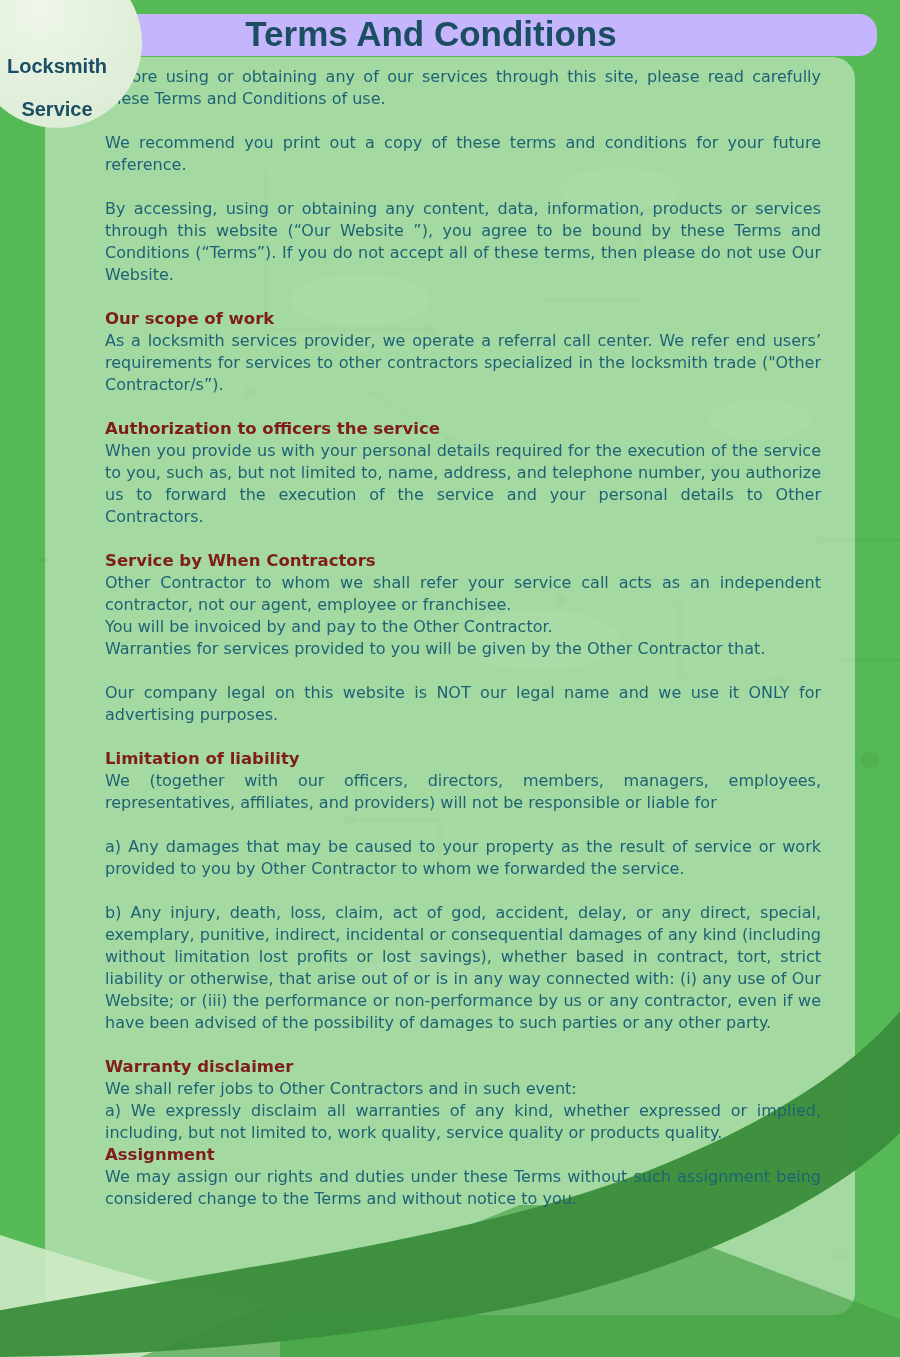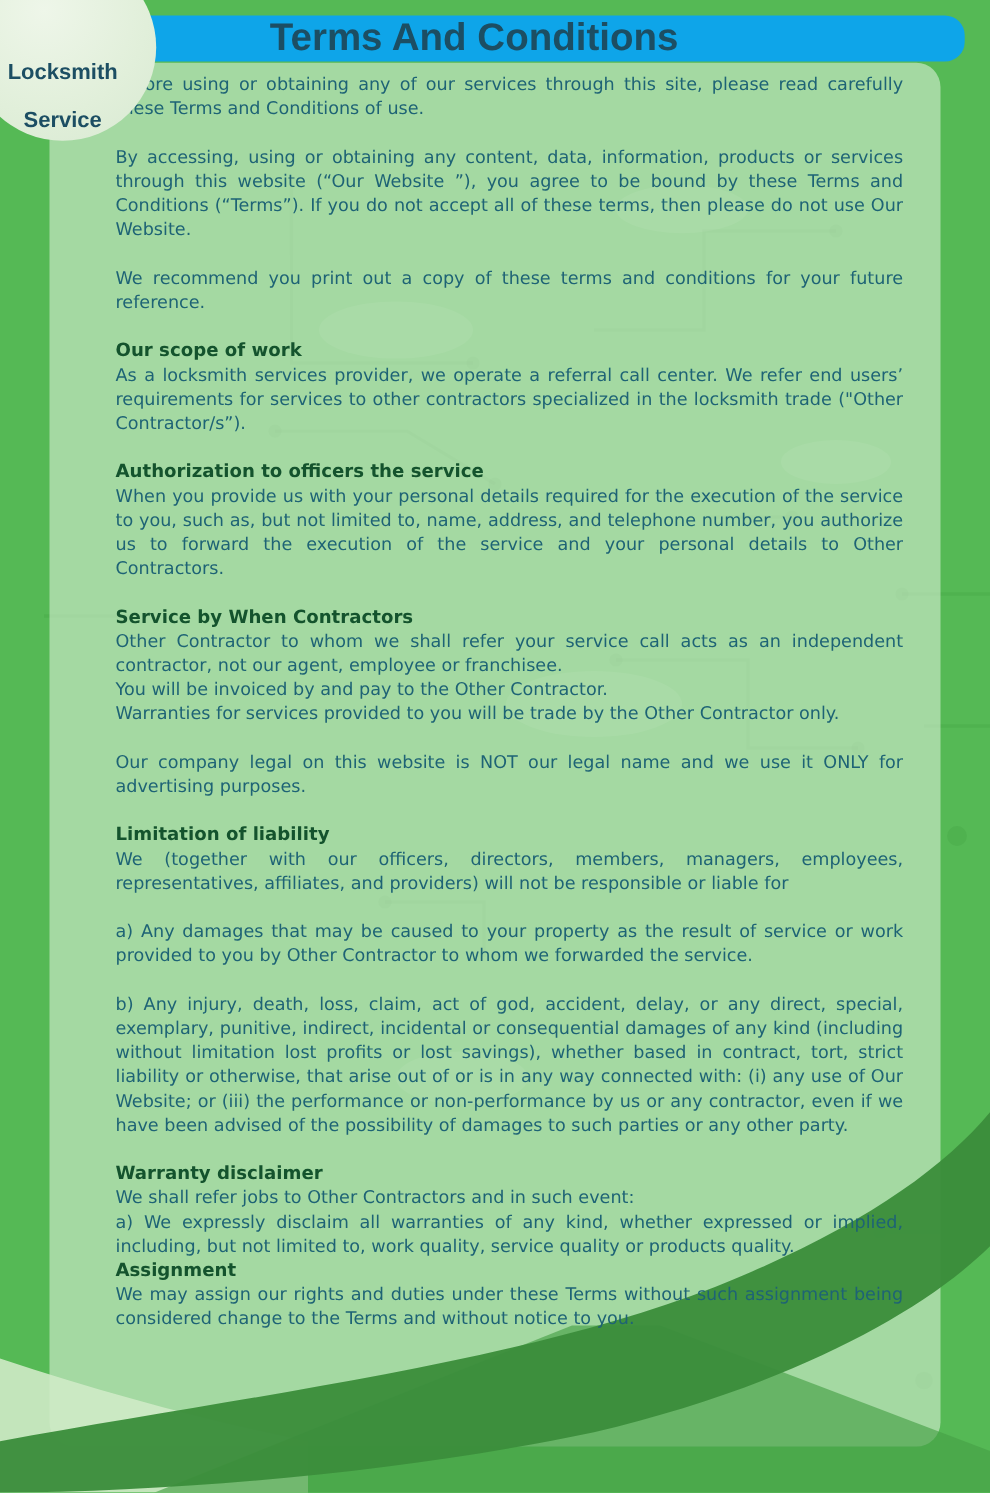--- a/index.html
+++ b/index.html
@@ -15,25 +15,25 @@
   }
   svg.swoosh{z-index:2;}
   .content{
     position:absolute;z-index:3;left:105px;top:66px;width:716px;
     color:#1e6375;font-size:16px;line-height:22px;text-align:justify;
   }
   .content p{margin:0 0 22px 0;}
   .content p.tight{margin-bottom:0;}
   .content h2{
     font-size:16.5px;line-height:22px;margin:0;padding:0;
-    color:#14532d;font-weight:bold;text-align:left;
+    color:#7f1d1d;font-weight:bold;text-align:left;
   }
   .header-bar{
     position:absolute;z-index:4;left:55px;top:14px;width:822px;height:42px;
-    background:#0ea5e9;border-radius:18px;
+    background:#c4b5fd;border-radius:18px;
     display:flex;align-items:center;justify-content:center;
   }
   .header-bar h1{
     margin:0;padding:0 70px 2px 0;
     font-family:"Liberation Sans",sans-serif;font-weight:bold;
     font-size:35px;letter-spacing:0px;color:#1c4e63;white-space:nowrap;
   }
   .logo-circle{
     position:absolute;z-index:5;left:-28px;top:-42px;width:170px;height:170px;
     border-radius:50%;
@@ -105,33 +105,33 @@
 
   <div class="logo-circle">
     <div class="logo-text">
       <span>Locksmith</span>
       <span>Service</span>
     </div>
   </div>
 
   <div class="content">
     <p>Before using or obtaining any of our services through this site, please read carefully these Terms and Conditions of use.</p>
+    <p>We recommend you print out a copy of these terms and conditions for your future reference.</p>
     <p>By accessing, using or obtaining any content, data, information, products or services through this website (“Our Website ”), you agree to be bound by these Terms and Conditions (“Terms”). If you do not accept all of these terms, then please do not use Our Website.</p>
-    <p>We recommend you print out a copy of these terms and conditions for your future reference.</p>
 
     <h2>Our scope of work</h2>
     <p>As a locksmith services provider, we operate a referral call center. We refer end users’ requirements for services to other contractors specialized in the locksmith trade ("Other Contractor/s”).</p>
 
     <h2>Authorization to officers the service</h2>
     <p>When you provide us with your personal details required for the execution of the service to you, such as, but not limited to, name, address, and telephone number, you authorize us to forward the execution of the service and your personal details to Other Contractors.</p>
 
     <h2>Service by When Contractors</h2>
     <p class="tight">Other Contractor to whom we shall refer your service call acts as an independent contractor, not our agent, employee or franchisee.</p>
     <p class="tight">You will be invoiced by and pay to the Other Contractor.</p>
-    <p>Warranties for services provided to you will be trade by the Other Contractor only.</p>
+    <p>Warranties for services provided to you will be given by the Other Contractor that.</p>
     <p>Our company legal on this website is NOT our legal name and we use it ONLY for advertising purposes.</p>
 
     <h2>Limitation of liability</h2>
     <p>We (together with our officers, directors, members, managers, employees, representatives, affiliates, and providers) will not be responsible or liable for</p>
     <p>a) Any damages that may be caused to your property as the result of service or work provided to you by Other Contractor to whom we forwarded the service.</p>
     <p>b) Any injury, death, loss, claim, act of god, accident, delay, or any direct, special, exemplary, punitive, indirect, incidental or consequential damages of any kind (including without limitation lost profits or lost savings), whether based in contract, tort, strict liability or otherwise, that arise out of or is in any way connected with: (i) any use of Our Website; or (iii) the performance or non-performance by us or any contractor, even if we have been advised of the possibility of damages to such parties or any other party.</p>
 
     <h2>Warranty disclaimer</h2>
     <p class="tight">We shall refer jobs to Other Contractors and in such event:</p>
     <p class="tight">a) We expressly disclaim all warranties of any kind, whether expressed or implied, including, but not limited to, work quality, service quality or products quality.</p>

